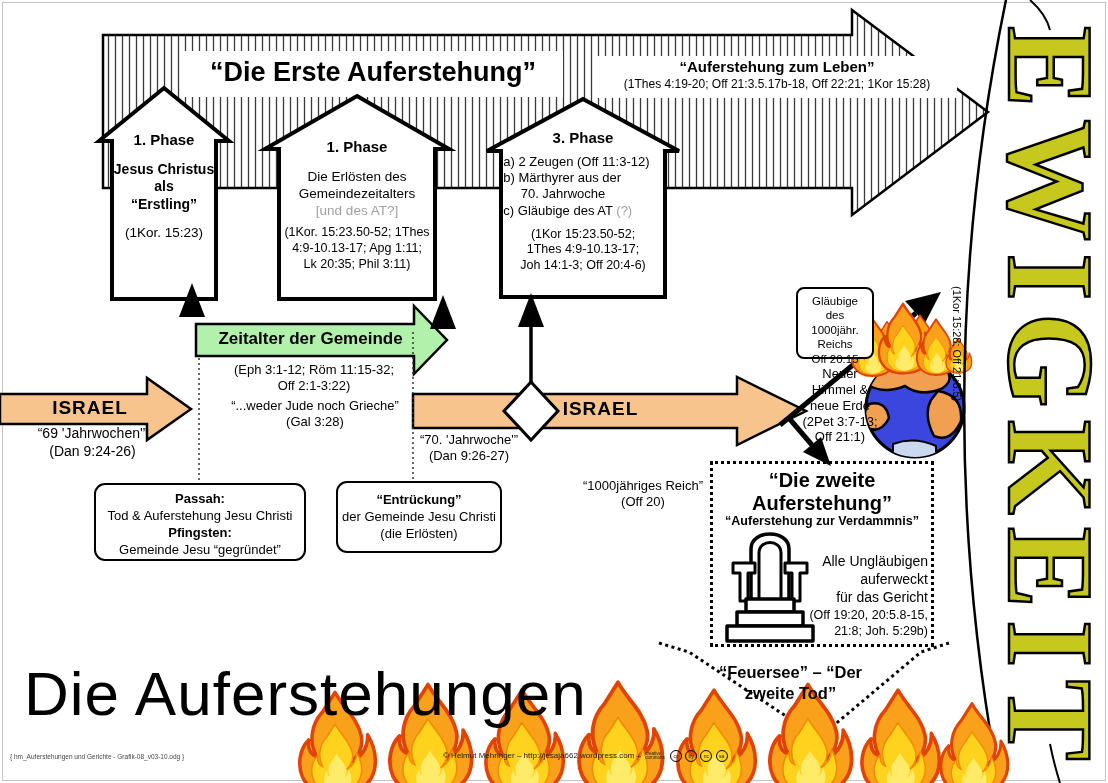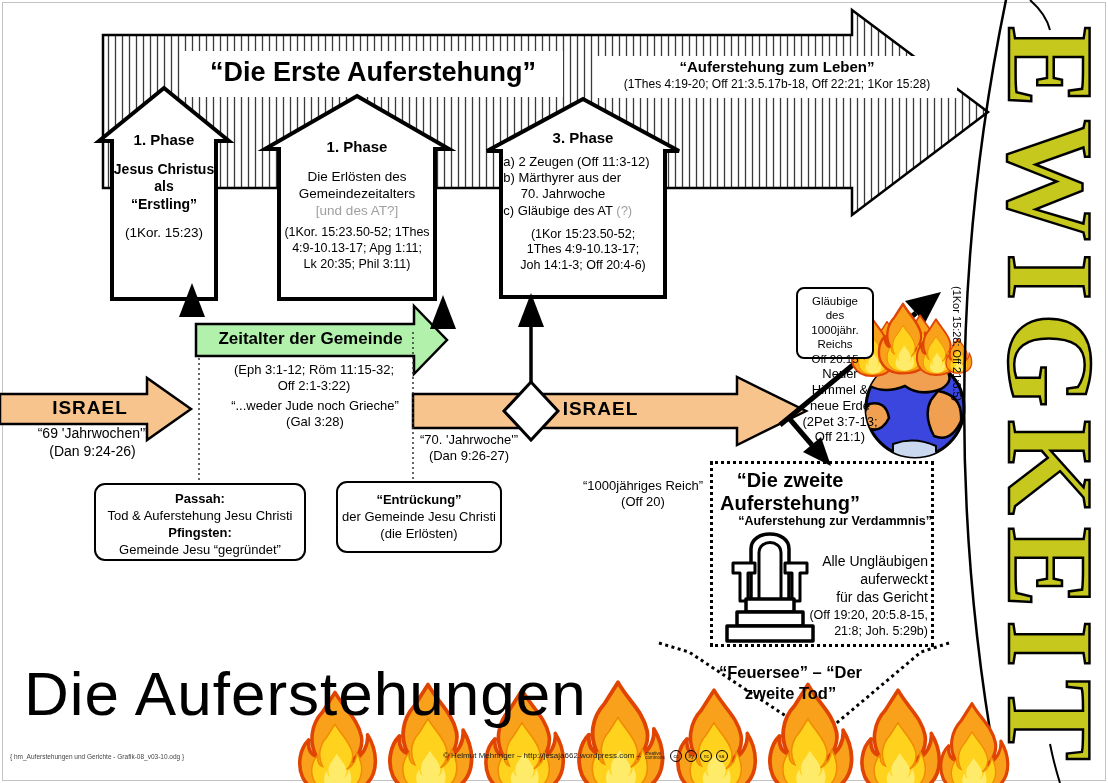--- a/index.html
+++ b/index.html
@@ -189,23 +189,23 @@
 Reichs
 Off 20:15</div>
 
   <div class="txt pre" style="left:798px;top:366px;width:84px;font-size:13px;line-height:1.22;">Neuer
 Himmel &amp;
 neue Erde
 (2Pet 3:7-13;
 Off 21:1)</div>
 
   <div id="second-res-box" style="left:710px;top:461px;width:224px;height:186px;"></div>
-  <div class="txt b pre" style="left:680px;top:469px;width:220px;font-size:20px;line-height:1.15;">“Die zweite
+  <div class="txt b pre" style="left:712px;top:469px;width:220px;font-size:20px;line-height:1.15;">“Die zweite
 Auferstehung”</div>
-  <div class="txt b" style="left:712px;top:514px;width:220px;font-size:12.5px;text-align:right;">“Auferstehung zur Verdammnis”</div>
+  <div class="txt b" style="left:712px;top:514px;width:220px;font-size:12.5px;">“Auferstehung zur Verdammnis”</div>
   <div class="txt pre" style="left:798px;top:553px;width:130px;font-size:14px;text-align:right;line-height:1.28;">Alle Ungläubigen
 auferweckt
 für das Gericht</div>
   <div class="txt pre" style="left:786px;top:608px;width:142px;font-size:12.5px;text-align:right;">(Off 19:20, 20:5.8-15,
 21:8; Joh. 5:29b)</div>
 
   <div class="txt b pre" style="left:688px;top:662px;width:205px;font-size:16.5px;line-height:1.3;">“Feuersee” – “Der
 zweite Tod”</div>
 
   <div id="ewigkeit" style="left:996px;top:26px;width:106px;height:732px;">EWIGKEIT</div>

